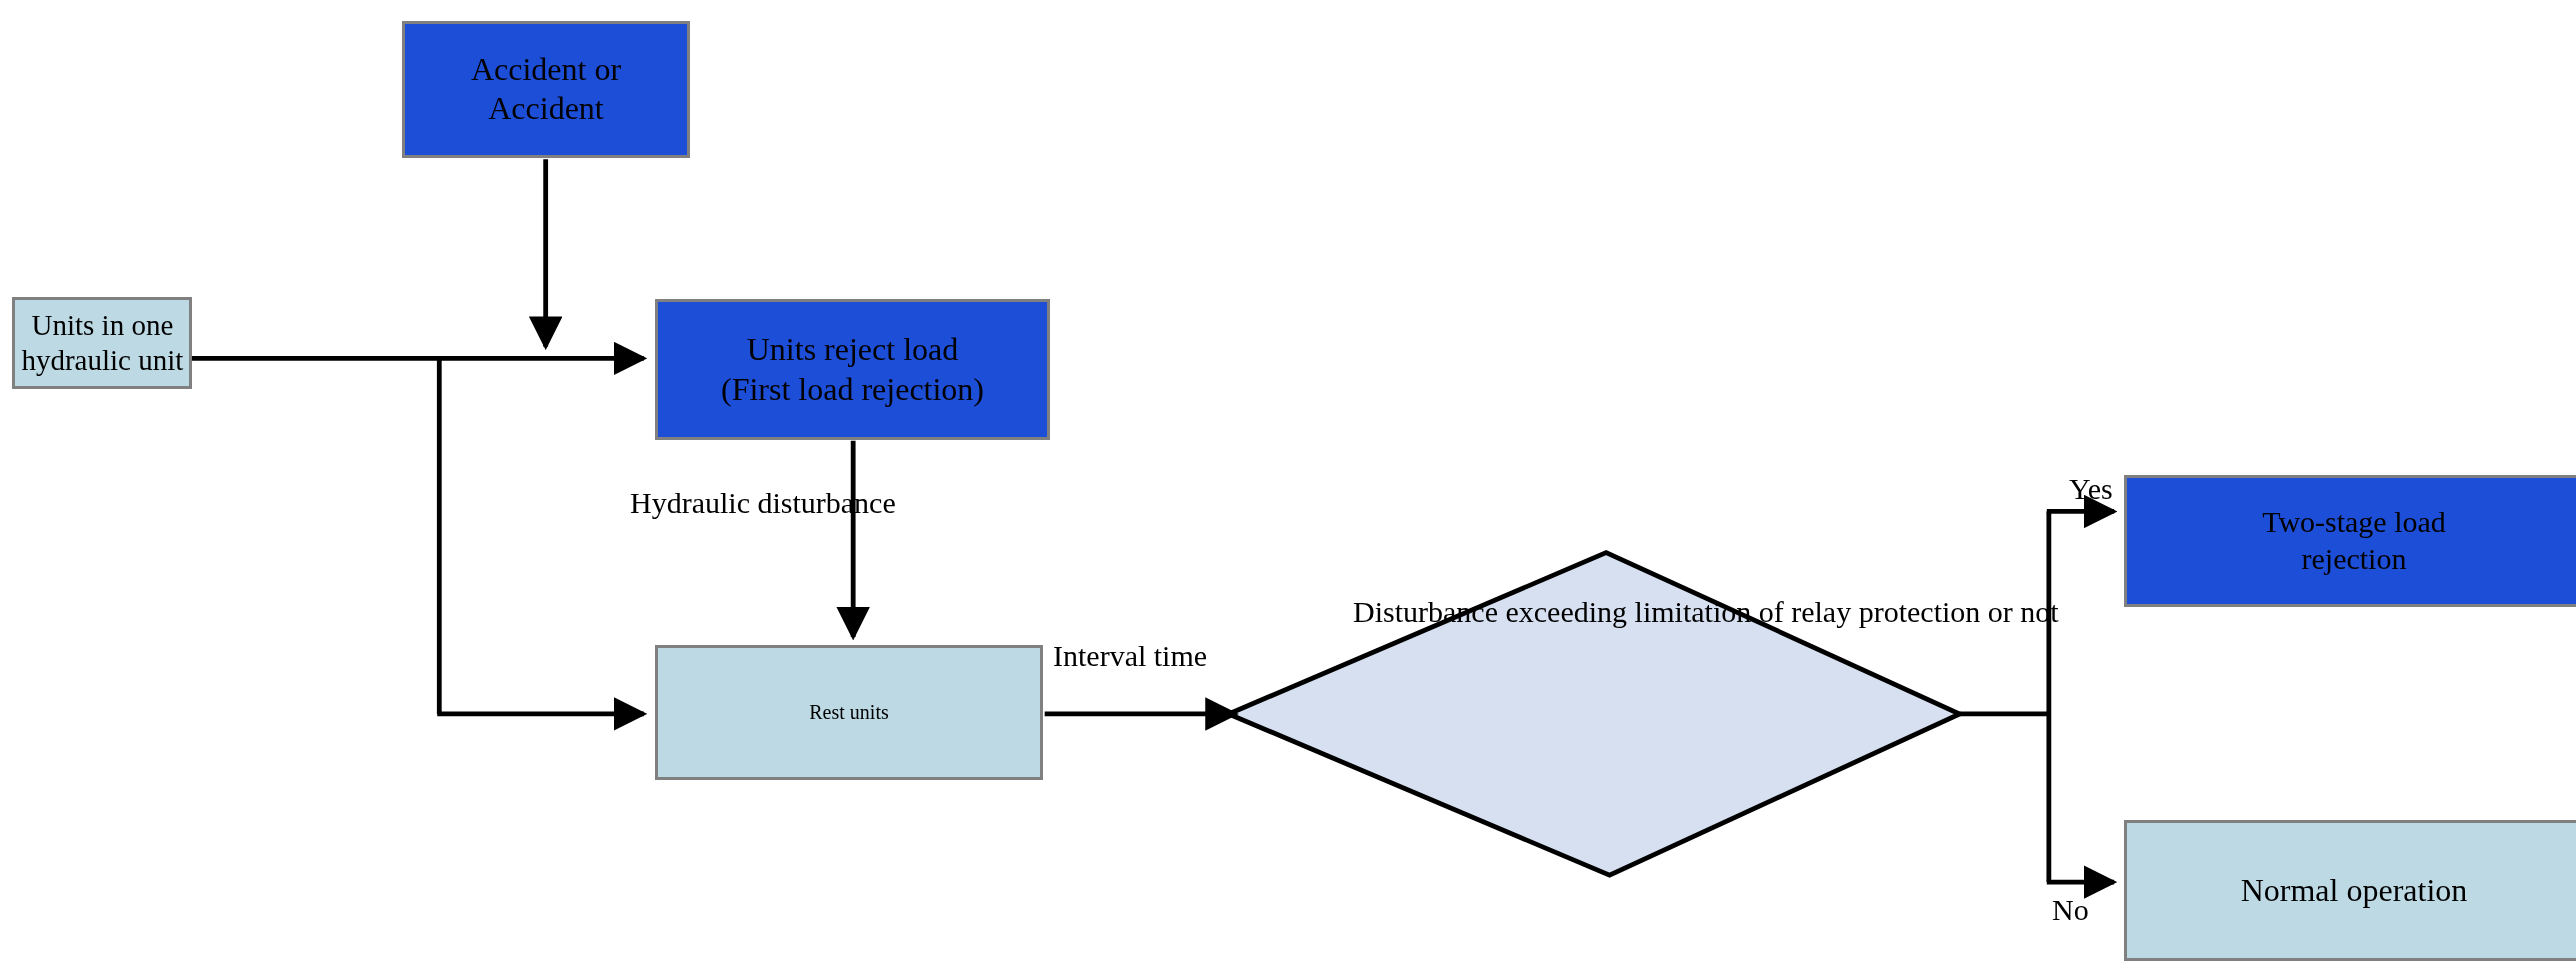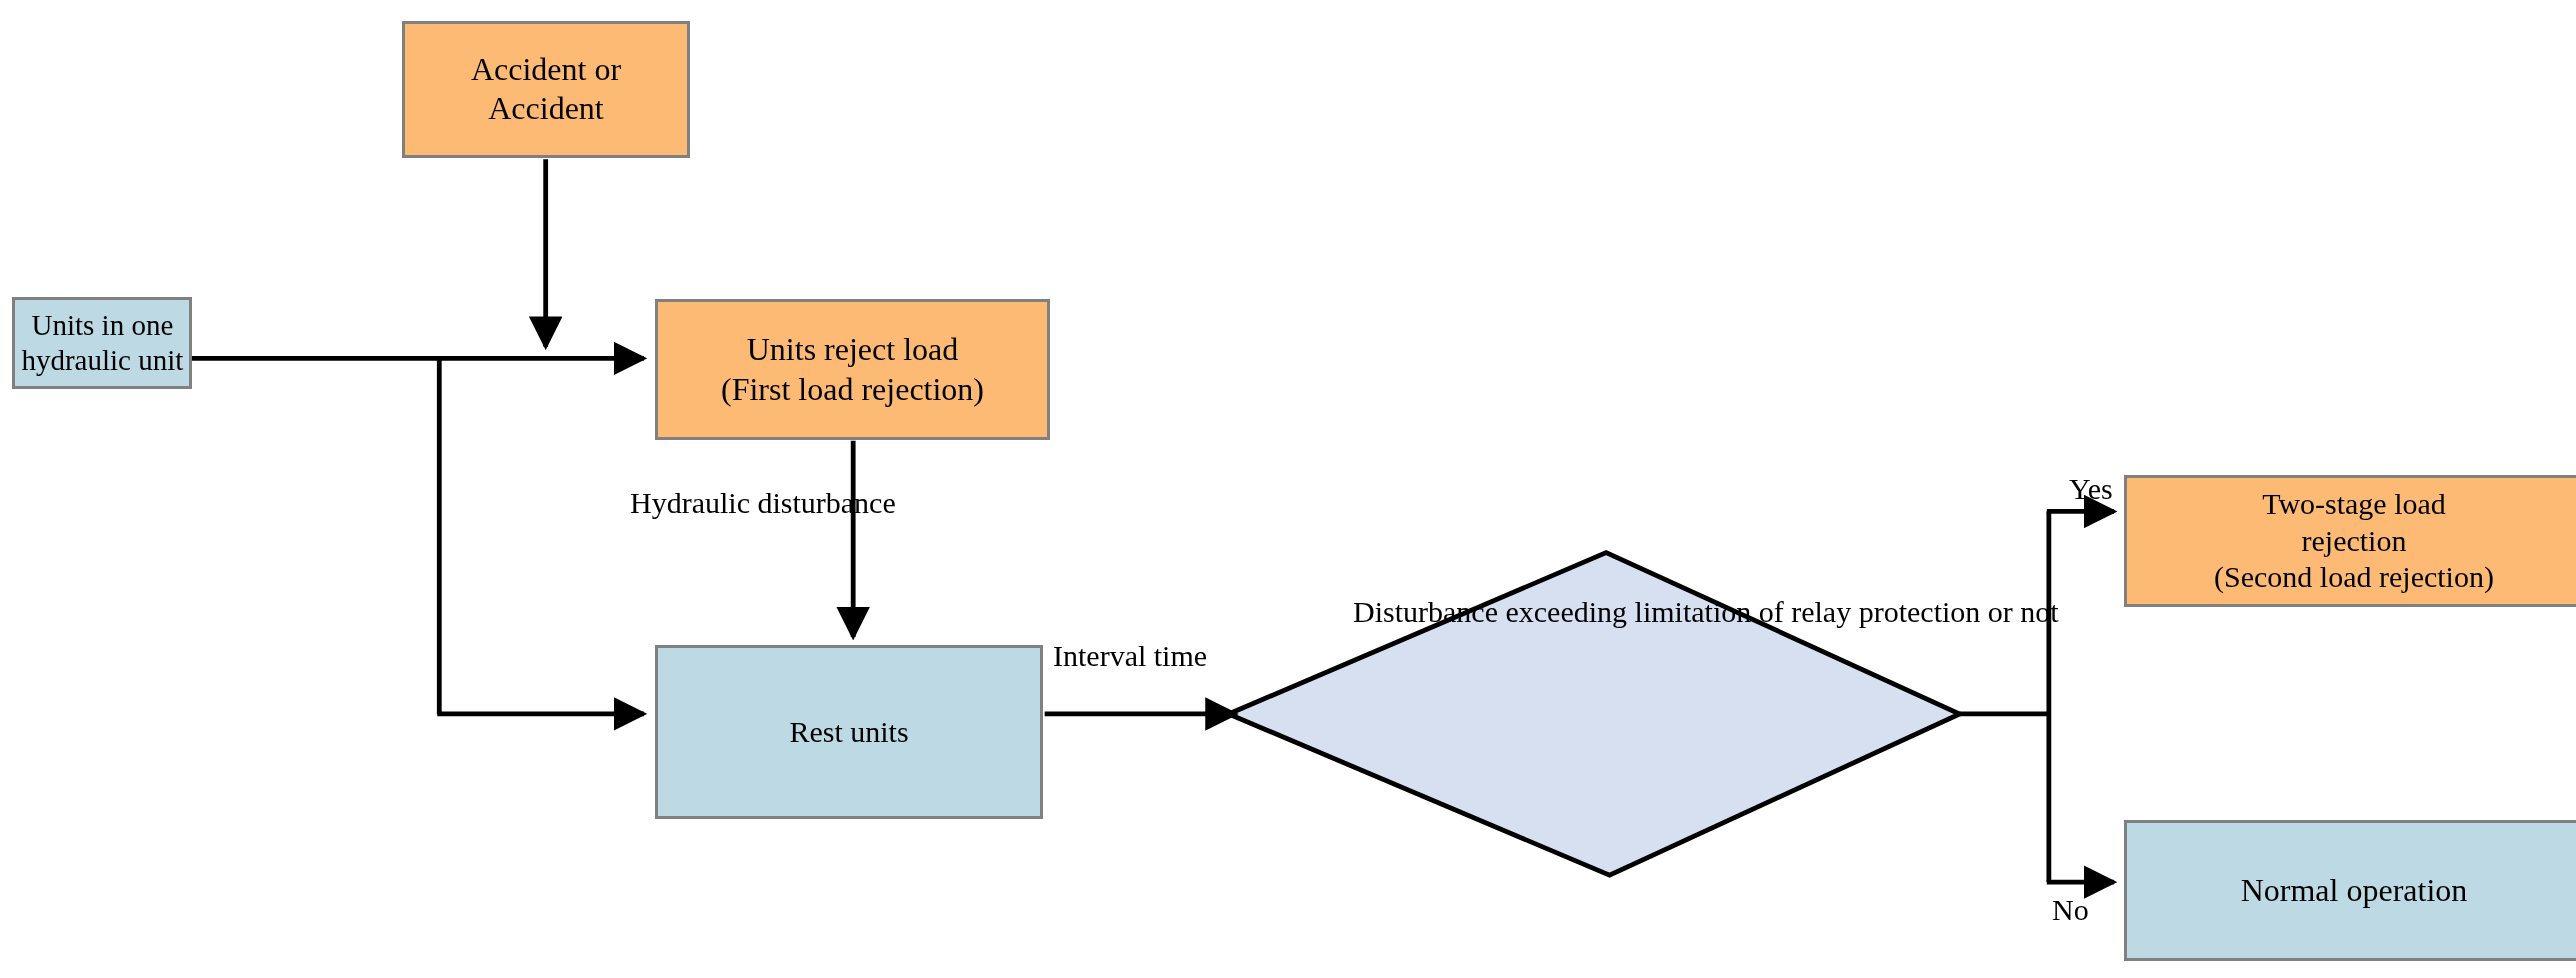--- a/index.html
+++ b/index.html
@@ -17,28 +17,28 @@
     display:flex;
     flex-direction:column;
     align-items:center;
     justify-content:center;
     text-align:center;
     color:#000000;
     line-height:1.22;
     white-space:nowrap;
   }
   .node .ln{display:block;}
-  .fill-red{background:#fdba74;}
+  .fill-red{background:#1d4ed8;}
   .fill-blue{background:#BDDAE4;}
 
   
   #node-accident{left:402px;top:20.6px;width:288px;height:137px;font-size:32px;}
   #node-units-one{left:12.4px;top:297px;width:180px;height:92px;font-size:29px;}
   #node-reject{left:655px;top:299px;width:395px;height:141px;font-size:32px;text-align:center;}
-  #node-rest{left:655px;top:645px;width:388px;height:174px;font-size:30px;}
+  #node-rest{left:655px;top:645px;width:388px;height:135px;font-size:20px;}
   #node-two-stage{left:2124px;top:475px;width:460px;height:132px;font-size:30px;}
   #node-normal{left:2124px;top:820px;width:460px;height:141px;font-size:32px;}
 
   
   #edges{position:absolute;left:0;top:0;width:2576px;height:979px;}
   .diamond-label{
     position:absolute;
     left:1345px;top:592px;
     width:522px;
     text-align:center;
@@ -116,21 +116,20 @@
     <span class="ln">(First load rejection)</span>
   </div>
 
   <div class="node fill-blue" id="node-rest">
     <span class="ln">Rest units</span>
   </div>
 
   <div class="node fill-red" id="node-two-stage">
     <span class="ln">Two-stage load</span>
     <span class="ln">rejection</span>
-    <span class="ln">(Second load rejection)</span>
   </div>
 
   <div class="node fill-blue" id="node-normal">
     <span class="ln">Normal operation</span>
   </div>
 
   <div class="edge-label" id="label-hydraulic">
     <span class="ln">Hydraulic</span>
     <span class="ln">disturbance</span>
   </div>

